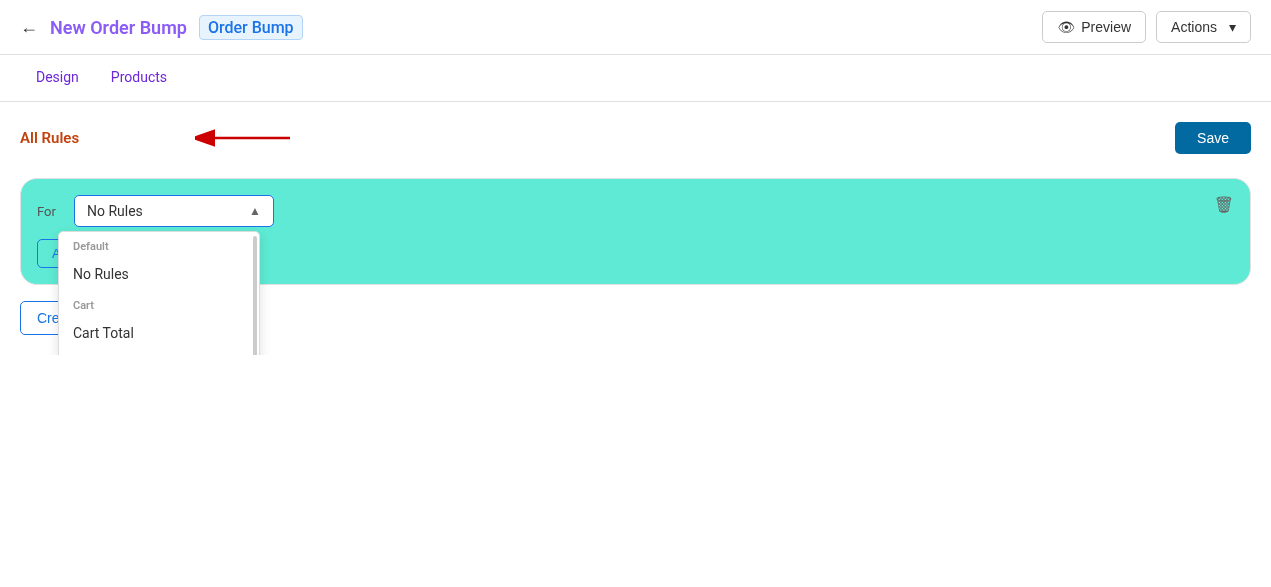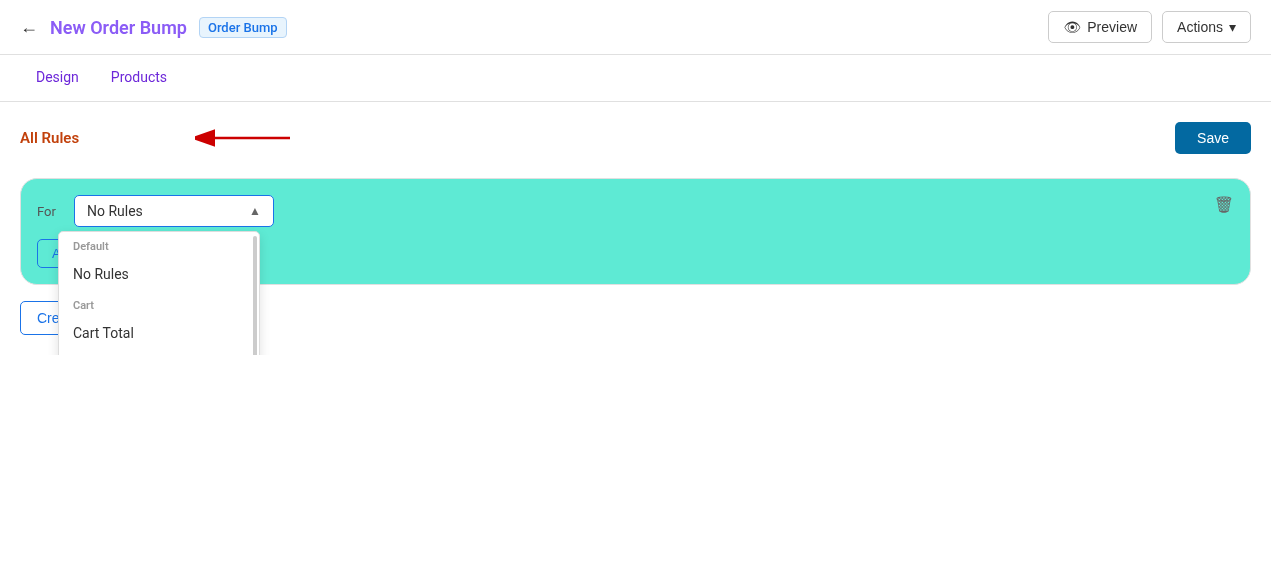--- a/index.html
+++ b/index.html
@@ -32,21 +32,21 @@
       font-size: 18px;
       font-weight: 600;
       color: #8b5cf6;
     }
     .badge {
       background: #e8f4fd;
       color: #1a73e8;
       border: 1px solid #b3d4f5;
       border-radius: 4px;
       padding: 2px 8px;
-      font-size: 13px;
+      font-size: 16px;
       font-weight: 500;
     }
     .header-right {
       display: flex;
       align-items: center;
       gap: 10px;
     }
     .preview-btn {
       display: flex;
       align-items: center;
@@ -55,21 +55,21 @@
       background: #fff;
       border-radius: 5px;
       padding: 7px 14px;
       cursor: pointer;
       font-size: 14px;
       color: #333;
     }
     .actions-btn {
       display: flex;
       align-items: center;
-      gap: 6px;
+      gap: 12px;
       border: 1px solid #ccc;
       background: #fff;
       border-radius: 5px;
       padding: 7px 14px;
       cursor: pointer;
       font-size: 14px;
       color: #333;
     }
 
     

